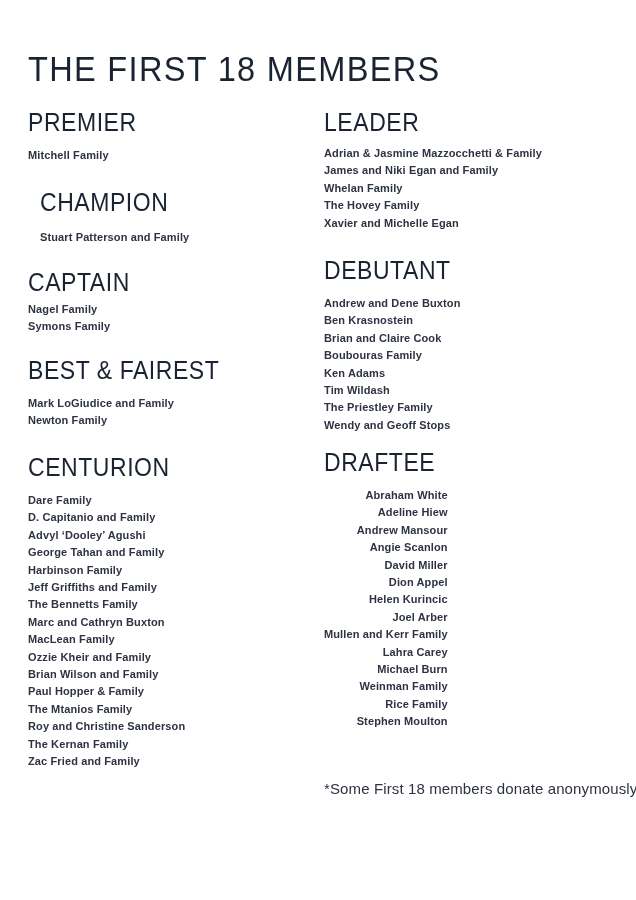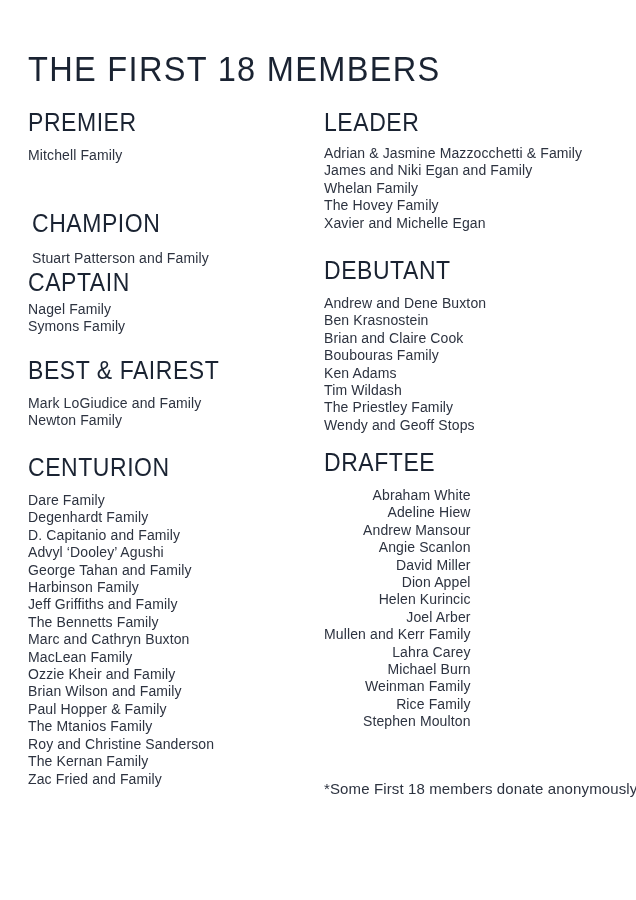--- a/index.html
+++ b/index.html
@@ -67,25 +67,26 @@
     white-space: nowrap;
     margin: 0;
   }
 
   .member-list {
     list-style: none;
     margin: 0;
     padding: 0;
   }
   .member {
-    font-size: 14px;
+    font-size: 11px;
     line-height: 17.4px;
     color: #2d3340;
     letter-spacing: 0.12px;
     white-space: nowrap;
+    font-weight: bold;
   }
 
   .footnote {
     font-size: 15px;
     line-height: 17.4px;
     color: #2d3340;
     letter-spacing: 0.12px;
     white-space: nowrap;
   }
 </style>
@@ -98,21 +99,21 @@
 
   <div class="columns">
 
     <div class="col col-left" id="left-column" style="position: absolute;">
         <div class="section" style="position: absolute; top: 0px; left: 0px;">
           <div class="section-heading">PREMIER</div>
           <ul class="member-list" style="margin-top: 10px;">
             <li class="member">Mitchell Family</li>
           </ul>
         </div>
-        <div class="section" style="position: absolute; top: 80px; left: 4px; margin-top: 21px;">
+        <div class="section" style="position: absolute; top: 80px; left: 12px;">
           <div class="section-heading">CHAMPION</div>
           <ul class="member-list" style="margin-top: 12px;">
             <li class="member">Stuart Patterson and Family</li>
           </ul>
         </div>
         <div class="section" style="position: absolute; top: 160px; left: 0px;">
           <div class="section-heading">CAPTAIN</div>
           <ul class="member-list" style="margin-top: 4px;">
             <li class="member">Nagel Family</li>
             <li class="member">Symons Family</li>
@@ -122,21 +123,20 @@
           <div class="section-heading">BEST &amp; FAIREST</div>
           <ul class="member-list" style="margin-top: 10px;">
             <li class="member">Mark LoGiudice and Family</li>
             <li class="member">Newton Family</li>
           </ul>
         </div>
         <div class="section" style="position: absolute; top: 345px; left: 0px;">
           <div class="section-heading">CENTURION</div>
           <ul class="member-list" style="margin-top: 10px;">
             <li class="member">Dare Family</li>
-            <li class="member">Degenhardt Family</li>
             <li class="member">D. Capitanio and Family</li>
             <li class="member">Advyl ‘Dooley’ Agushi</li>
             <li class="member">George Tahan and Family</li>
             <li class="member">Harbinson Family</li>
             <li class="member">Jeff Griffiths and Family</li>
             <li class="member">The Bennetts Family</li>
             <li class="member">Marc and Cathryn Buxton</li>
             <li class="member">MacLean Family</li>
             <li class="member">Ozzie Kheir and Family</li>
             <li class="member">Brian Wilson and Family</li>

